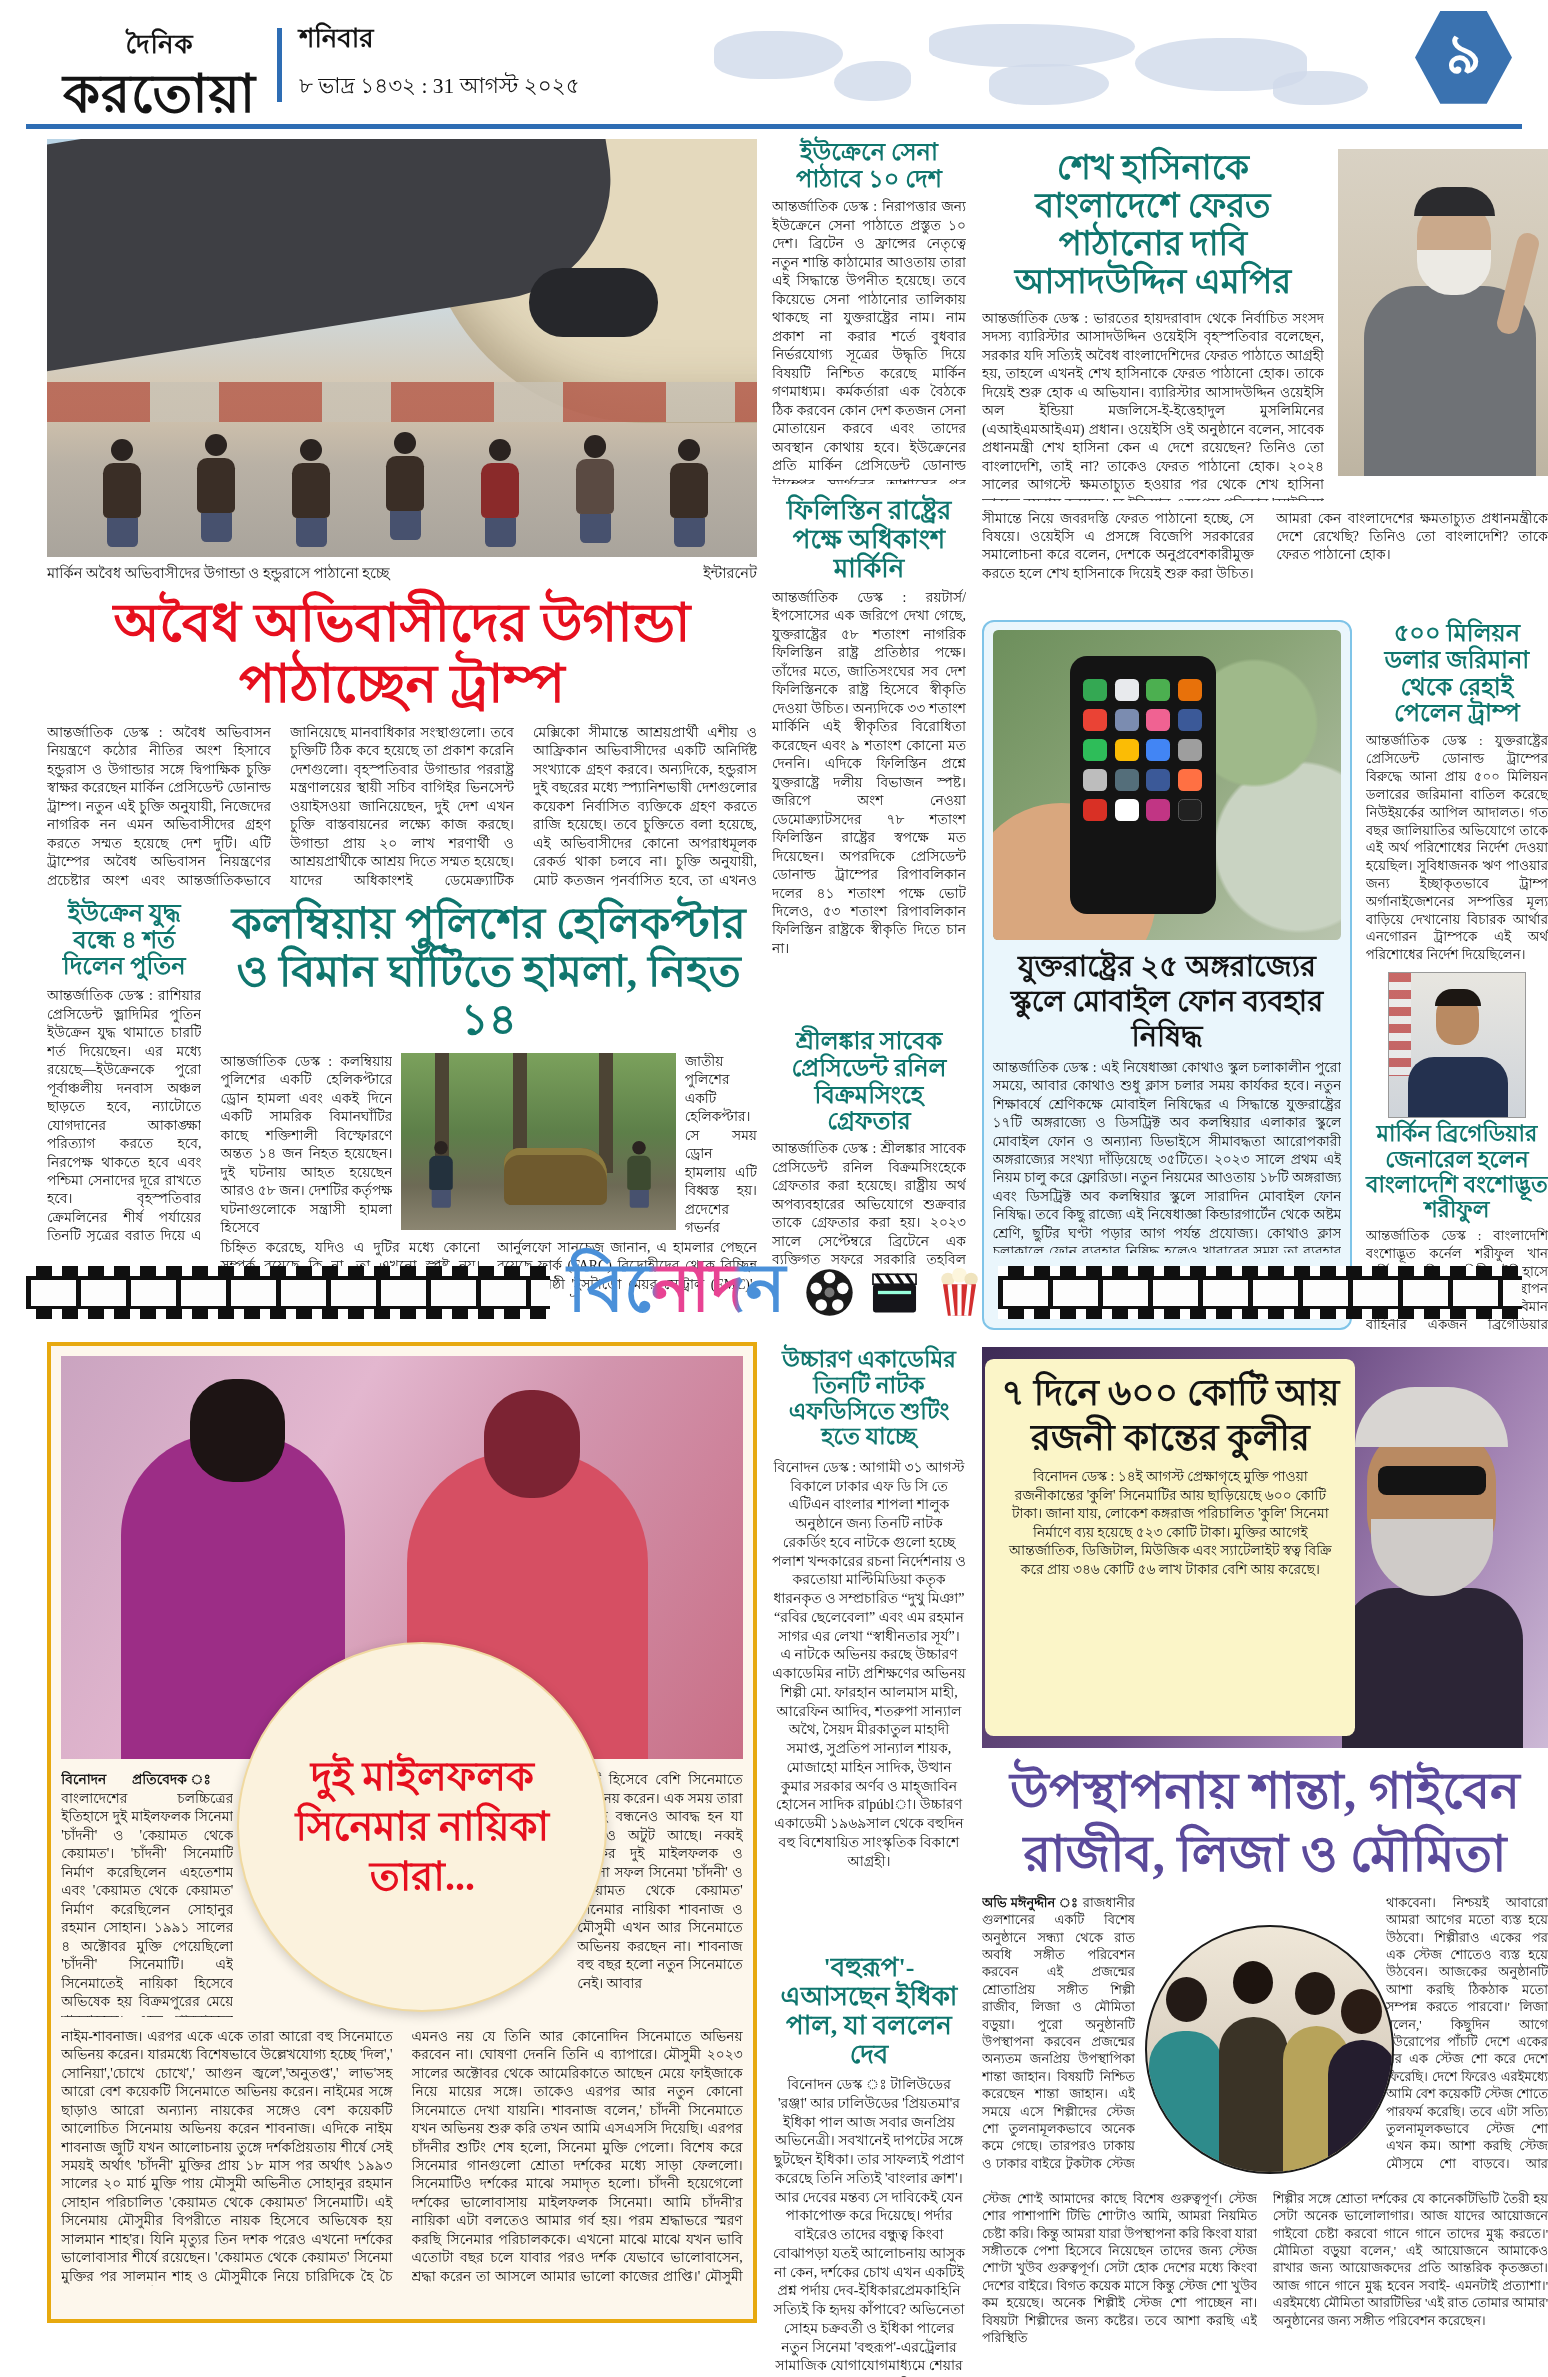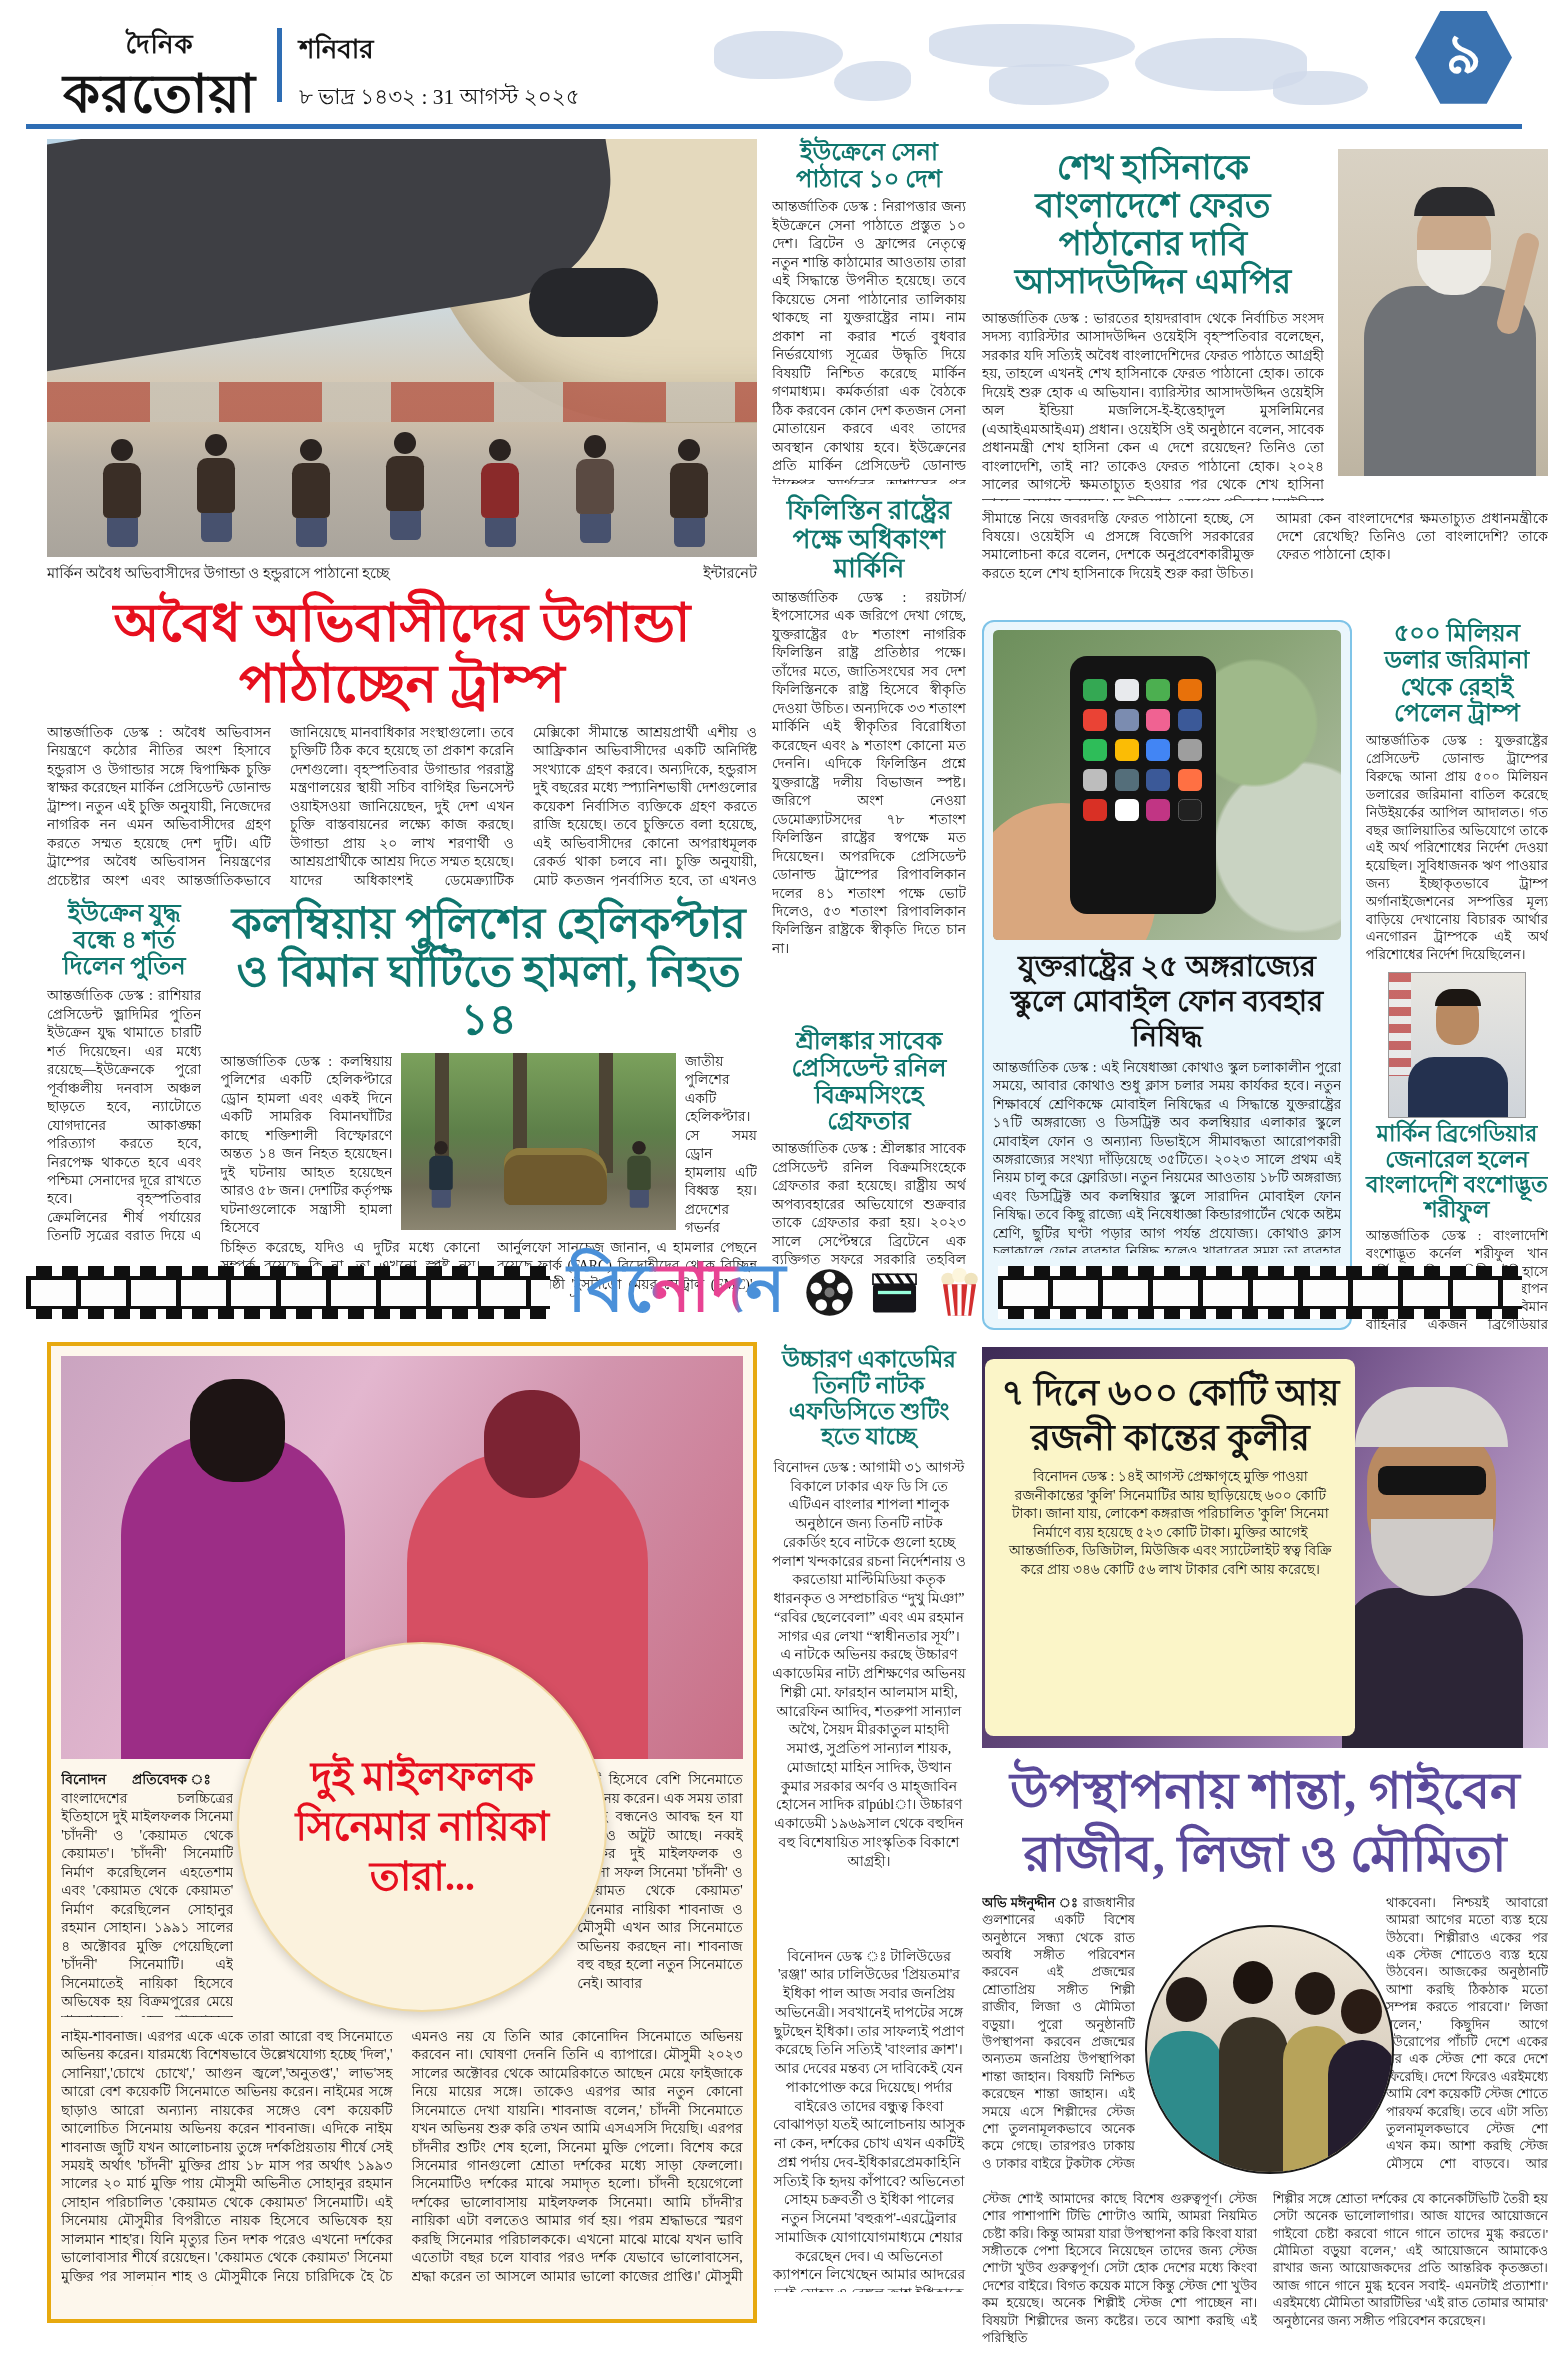--- a/index.html
+++ b/index.html
@@ -9,21 +9,21 @@
     background:#ffffff; overflow:hidden;
     font-family:"Liberation Serif","DejaVu Serif",serif;
     color:#141414;
   }
   
   .header { position:relative; height:129px; }
   .masthead { position:absolute; left:52px; top:24px; width:215px; text-align:center; }
   .brand-small { font-size:26px; font-weight:bold; letter-spacing:0.9px; }
   .brand { font-size:53px; font-weight:bold; line-height:1.0; letter-spacing:0.9px; }
   .head-div { position:absolute; left:277px; top:27.5px; width:5.2px; height:74px; background:#2e6db4; }
-  .daydate { position:absolute; left:299px; top:29px; }
+  .daydate { position:absolute; left:299px; top:18px; }
   .day { font-size:26px; font-weight:bold; }
   .date { font-size:21.5px; margin-top:6.9px; }
   .map-wrap { position:absolute; right:17px; top:15.5px; width:826px; height:96px; overflow:hidden; }
   .blob { position:absolute; background:#cfd9ea; border-radius:45% 55% 60% 40%; opacity:.8; }
   .section-title { position:absolute; right:163px; top:20.6px; font-size:62px; font-weight:bold; color:#3a72b0; letter-spacing:1.7px; }
   .hexa { position:absolute; right:34px; top:6.9px; width:101px; height:101px; background:#3a72b0;
           clip-path:polygon(27% 4%, 73% 4%, 98% 50%, 73% 96%, 27% 96%, 2% 50%);
           display:flex; align-items:center; justify-content:center; }
   .hexa span { color:#fff; font-size:55px; font-weight:bold; }
   .rule { position:absolute; left:26px; right:26px; bottom:0; height:5.2px; background:#2e6db4; }
@@ -382,20 +382,21 @@
       </div>
       <div class="row" style="margin-top:10.3px;height:258px;">
         <div class="bodytxt clip" style="flex:1;">নাইম-শাবনাজ। এরপর একে একে তারা আরো বহু সিনেমাতে অভিনয় করেন। যারমধ্যে বিশেষভাবে উল্লেখযোগ্য হচ্ছে 'দিল',' সোনিয়া','চোখে চোখে',' আগুন জ্বলে','অনুতপ্ত',' লাভ'সহ আরো বেশ কয়েকটি সিনেমাতে অভিনয় করেন। নাইমের সঙ্গে ছাড়াও আরো অন্যান্য নায়কের সঙ্গেও বেশ কয়েকটি আলোচিত সিনেমায় অভিনয় করেন শাবনাজ। এদিকে নাইম শাবনাজ জুটি যখন আলোচনায় তুঙ্গে দর্শকপ্রিয়তায় শীর্ষে সেই সময়ই অর্থাৎ 'চাঁদনী' মুক্তির প্রায় ১৮ মাস পর অর্থাৎ ১৯৯৩ সালের ২০ মার্চ মুক্তি পায় মৌসুমী অভিনীত সোহানুর রহমান সোহান পরিচালিত 'কেয়ামত থেকে কেয়ামত' সিনেমাটি। এই সিনেমায় মৌসুমীর বিপরীতে নায়ক হিসেবে অভিষেক হয় সালমান শাহ'র। যিনি মৃত্যুর তিন দশক পরেও এখনো দর্শকের ভালোবাসার শীর্ষে রয়েছেন। 'কেয়ামত থেকে কেয়ামত' সিনেমা মুক্তির পর সালমান শাহ ও মৌসুমীকে নিয়ে চারিদিকে হৈ চৈ পড়ে যায়। জুটি হিসেবে নাইম শাবনাজের পর তারাও আলোচনায় চলে আসেন। সালমান শাহ মৌসুমীও জুটি হিসেবে 'অন্তরে অন্তরে',' স্বপ্ন', 'দেন মোহর' সিনেমাতে অভিনয় করেন। সালমান শাহ ছাড়া মৌসুমী পরবর্তীতে ওমর সানীর সঙ্গেই</div>
         <div class="bodytxt clip" style="flex:1;margin-left:19px;">এমনও নয় যে তিনি আর কোনোদিন সিনেমাতে অভিনয় করবেন না। ঘোষণা দেননি তিনি এ ব্যাপারে। মৌসুমী ২০২৩ সালের অক্টোবর থেকে আমেরিকাতে আছেন মেয়ে ফাইজাকে নিয়ে মায়ের সঙ্গে। তাকেও এরপর আর নতুন কোনো সিনেমাতে দেখা যায়নি। শাবনাজ বলেন,' চাঁদনী সিনেমাতে যখন অভিনয় শুরু করি তখন আমি এসএসসি দিয়েছি। এরপর চাঁদনীর শুটিং শেষ হলো, সিনেমা মুক্তি পেলো। বিশেষ করে সিনেমার গানগুলো শ্রোতা দর্শকের মধ্যে সাড়া ফেললো। সিনেমাটিও দর্শকের মাঝে সমাদৃত হলো। চাঁদনী হয়েগেলো দর্শকের ভালোবাসায় মাইলফলক সিনেমা। আমি চাঁদনী'র নায়িকা এটা বলতেও আমার গর্ব হয়। পরম শ্রদ্ধাভরে স্মরণ করছি সিনেমার পরিচালককে। এখনো মাঝে মাঝে যখন ভাবি এতোটা বছর চলে যাবার পরও দর্শক যেভাবে ভালোবাসেন, শ্রদ্ধা করেন তা আসলে আমার ভালো কাজের প্রাপ্তি।' মৌসুমী বলেন,' আমার স্পষ্ট মনে আছে কেয়ামত থেকে কেয়ামত সিনেমার মহরতে নাইম ভাই শাবনাজ আপা এসেছিলেন আমাকে আর সালমানকে অনুপ্রেরণা দিতে। সেই মুহূর্ত আজও চোখে স্পষ্ট। মনে পড়ে কেয়ামত থেকে কেয়ামতের শুটিং-এরসময়ের দিনগুলো। কেয়ামত থেকে কেয়ামত সিনেমাতে অভিনয় করেই আমি দর্শকের যে ভালোবাসা পেয়েছি সেই ভালোবাসা আজও অটুট আছে তা আমি প্রতি মুহূর্তেই অনুভব করি। এই ভালোবাসার সত্যিই তুলনা হয়না। আমি দর্শকের প্রতি কৃতজ্ঞ। সোহান ভাইয়ের আত্মার শান্তি কামনা করছি।'</div>
       </div>
     </div>
 
     <div class="entMid">
       <div class="h-black" style="font-size:23px;">উচ্চারণ একাডেমির তিনটি নাটক এফডিসিতে শুটিং হতে যাচ্ছে</div>
       <div class="bodytxt clip" style="height:482px;margin-top:8.6px;">বিনোদন ডেস্ক : আগামী ৩১ আগস্ট বিকালে ঢাকার এফ ডি সি তে এটিএন বাংলার শাপলা শালুক অনুষ্ঠানে জন্য তিনটি নাটক রেকর্ডিং হবে নাটকে গুলো হচ্ছে পলাশ খন্দকারের রচনা নির্দেশনায় ও করতোয়া মাল্টিমিডিয়া কতৃক ধারনকৃত ও সম্প্রচারিত “দুখু মিঞা” “রবির ছেলেবেলা” এবং এম রহমান সাগর এর লেখা “স্বাধীনতার সূর্য”। এ নাটকে অভিনয় করছে উচ্চারণ একাডেমির নাট্য প্রশিক্ষণের অভিনয় শিল্পী মো. ফারহান আলমাস মাহী, আরেফিন আদিব, শতরুপা সান্যাল অথৈ, সৈয়দ মীরকাতুল মাহাদী সমাপ্ত, সুপ্রতিপ সান্যাল শায়ক, মোজাহো মাহিন সাদিক, উত্থান কুমার সরকার অর্ণব ও মাহ্জাবিন হোসেন সাদিক রাpúblা। উচ্চারণ একাডেমী ১৯৬৯সাল থেকে বহুদিন বহু বিশেষায়িত সাংস্কৃতিক বিকাশে আগ্রহী।</div>
+      <div class="h-black" style="font-size:26px;margin-top:12px;">'বহুরূপ'-এআসছেন ইধিকা পাল, যা বললেন দেব</div>
       <div class="bodytxt clip" style="height:344px;margin-top:6.9px;">বিনোদন ডেস্ক ঃ টালিউডের 'রঞ্জা' আর ঢালিউডের 'প্রিয়তমা'র ইধিকা পাল আজ সবার জনপ্রিয় অভিনেত্রী। সবখানেই দাপটের সঙ্গে ছুটছেন ইধিকা। তার সাফল্যই পপ্রাণ করেছে তিনি সত্যিই 'বাংলার ক্রাশ'। আর দেবের মন্তব্য সে দাবিকেই যেন পাকাপোক্ত করে দিয়েছে। পর্দার বাইরেও তাদের বন্ধুত্ব কিংবা বোঝাপড়া যতই আলোচনায় আসুক না কেন, দর্শকের চোখ এখন একটিই প্রশ্ন পর্দায় দেব-ইধিকারপ্রেমকাহিনি সত্যিই কি হৃদয় কাঁপাবে? অভিনেতা সোহম চক্রবর্তী ও ইধিকা পালের নতুন সিনেমা 'বহুরূপ'-এরট্রেলার সামাজিক যোগাযোগমাধ্যমে শেয়ার করেছেন দেব। এ অভিনেতা ক্যাপশনে লিখেছেন আমার আদরের ভাই সোহম ও বেঙ্গল ক্রাশ ইধিকাকে শুভেচ্ছা।</div>
     </div>
 
     <div class="entRight">
       <div class="rajini-row">
         <div class="rj">
           <div class="rj-body"></div>
             <div class="rj-face"></div>
             <div class="rj-hair"></div>
             <div class="rj-beard"></div>

